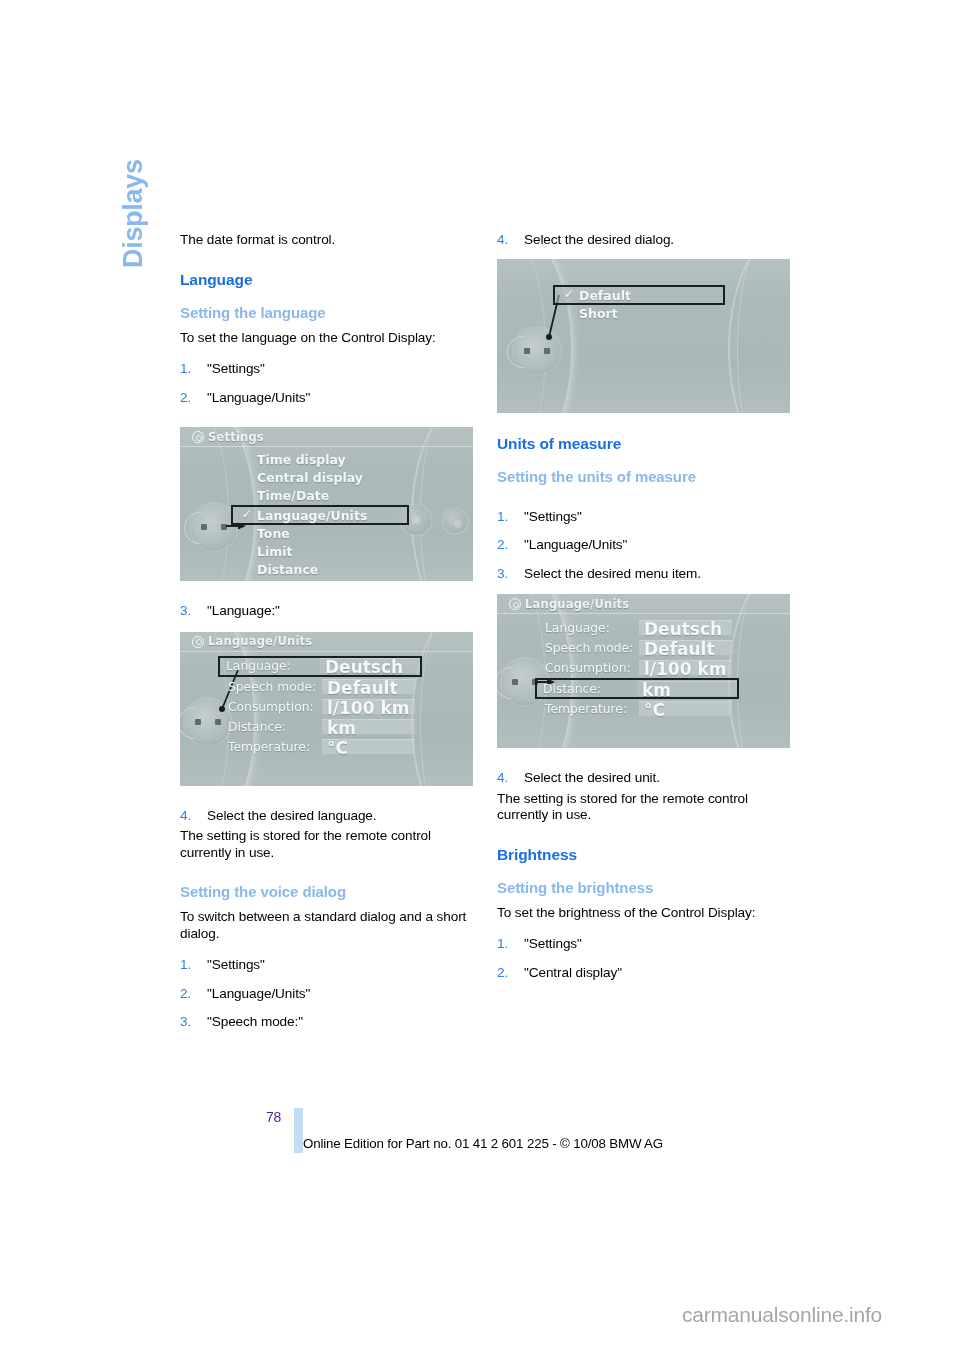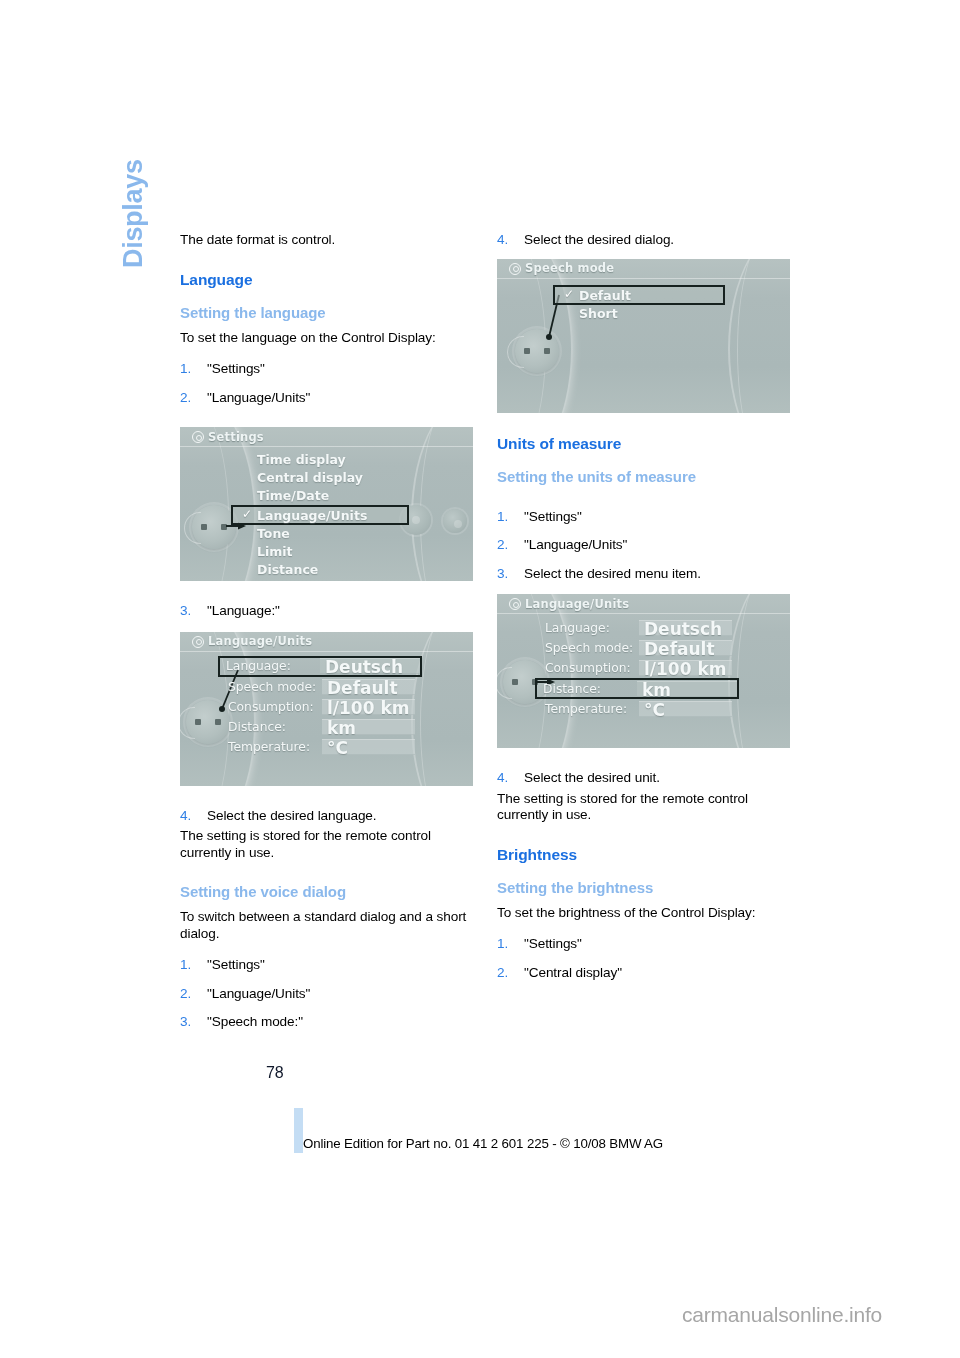--- a/index.html
+++ b/index.html
@@ -313,23 +313,23 @@
   .idrive svg.leader {
     position: absolute;
     left: 0; top: 0;
     width: 293px; height: 154px;
     overflow: visible;
     pointer-events: none;
   }
   .page-num {
     position: absolute;
     left: 266px;
-    top: 1064px;
-    font-size: 16px;
-    color: #0f172a;
+    top: 1109px;
+    font-size: 14px;
+    color: #4c1d95;
     letter-spacing: -0.2px;
   }
   .page-bar {
     position: absolute;
     left: 294px;
     top: 1108px;
     width: 9px;
     height: 45px;
     background: #c4ddf4;
   }
@@ -526,24 +526,20 @@
         <span>Select the desired dialog.</span>
       </li>
     </ol>
 
     <div class="idrive">
       <div class="sheen-l"></div>
       <div class="sheen-l2"></div>
       <div class="sheen-r"></div>
       <div class="sheen-r2"></div>
 
-      <div class="titlebar">
-        <span class="title-icon"></span>
-        <span class="title-text">Speech mode</span>
-      </div>
 
       <div class="knob" style="left:18px; top:70px;">
         <span class="dot-l"></span>
         <span class="dot-r"></span>
       </div>
 
       <svg class="leader">
         <path d="M52,78 L62,36" stroke="#16211f" stroke-width="1.8" fill="none"></path>
         <circle cx="52" cy="78" r="3" fill="#16211f"></circle>
       </svg>

